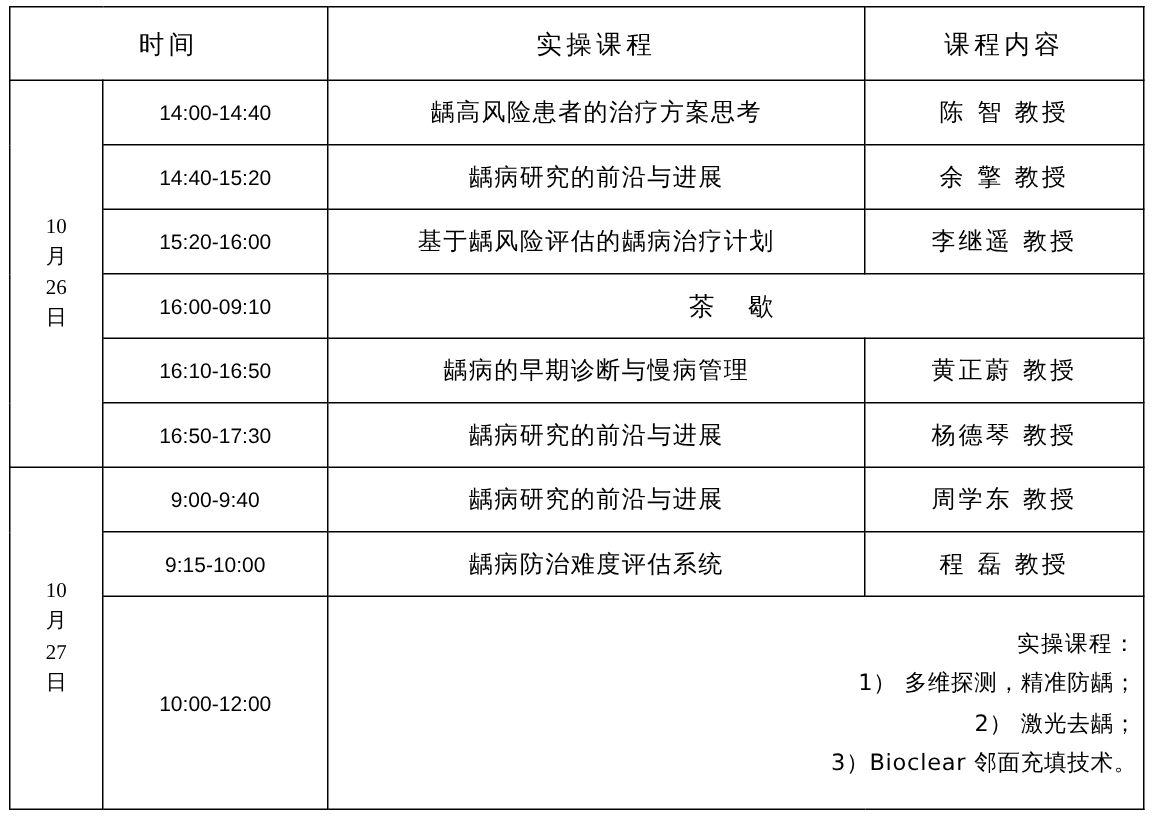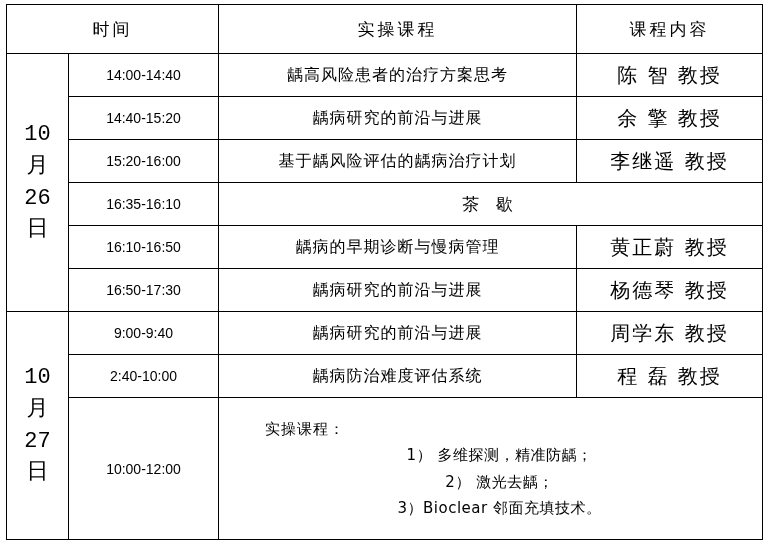--- a/index.html
+++ b/index.html
@@ -39,62 +39,62 @@
   col.c-topic { width: 358px; }
   col.c-spk   { width: 186px; }
 
   .hdr {
     font-size: 17px;
     letter-spacing: 3px;
     font-family: "DejaVu Sans", "Liberation Sans", sans-serif;
     height: 44px;
   }
   .daycell {
-    font-size: 22px;
+    font-size: 14px;
     line-height: 1.45;
-    font-family: Liberation Mono, monospace;
+    font-family: Liberation Serif, serif;
     white-space: pre-line;
   }
   .time {
     font-size: 14px;
     font-family: Liberation Sans, sans-serif;
     letter-spacing: 0px;
   }
   .topic {
     font-size: 16px;
     letter-spacing: 1px;
     font-family: "DejaVu Sans", "Liberation Sans", sans-serif;
   }
   .speaker {
-    font-size: 20px;
+    font-size: 16px;
     letter-spacing: 2px;
     font-family: "DejaVu Sans", "Liberation Sans", sans-serif;
   }
   .break {
     font-size: 17px;
     letter-spacing: 6px;
-    font-family: Liberation Sans, sans-serif;
+    font-family: Liberation Mono, monospace;
   }
   .row-normal { height: 43px; }
   .practical {
     text-align: left;
     font-size: 15px;
     line-height: 1.75;
     font-family: "DejaVu Sans", "Liberation Sans", sans-serif;
     padding-left: 70px;
   }
   .practical .ptitle {
     display: block;
-    text-align: left;
+    text-align: right;
     padding-left: 42px;
     letter-spacing: 1px;
   }
   .practical .pitem {
     display: block;
-    text-align: center;
+    text-align: right;
     padding-left: 18px;
     letter-spacing: 0.5px;
   }
 </style>
 </head>
 <body>
 
 <div class="sheet">
   <table class="schedule">
     <colgroup>
@@ -123,21 +123,21 @@
         <td class="time">14:40-15:20</td>
         <td class="topic">龋病研究的前沿与进展</td>
         <td class="speaker">余 擎 教授</td>
       </tr>
       <tr class="row-normal">
         <td class="time">15:20-16:00</td>
         <td class="topic">基于龋风险评估的龋病治疗计划</td>
         <td class="speaker">李继遥 教授</td>
       </tr>
       <tr class="row-normal">
-        <td class="time">16:35-16:10</td>
+        <td class="time">16:00-09:10</td>
         <td class="break" colspan="2">茶 歇</td>
       </tr>
       <tr class="row-normal">
         <td class="time">16:10-16:50</td>
         <td class="topic">龋病的早期诊断与慢病管理</td>
         <td class="speaker">黄正蔚 教授</td>
       </tr>
       <tr class="row-normal">
         <td class="time">16:50-17:30</td>
         <td class="topic">龋病研究的前沿与进展</td>
@@ -147,21 +147,21 @@
       <tr class="row-normal">
         <td class="daycell" rowspan="3">10
 月
 27
 日</td>
         <td class="time">9:00-9:40</td>
         <td class="topic">龋病研究的前沿与进展</td>
         <td class="speaker">周学东 教授</td>
       </tr>
       <tr class="row-normal">
-        <td class="time">2:40-10:00</td>
+        <td class="time">9:15-10:00</td>
         <td class="topic">龋病防治难度评估系统</td>
         <td class="speaker">程 磊 教授</td>
       </tr>
       <tr>
         <td class="time">10:00-12:00</td>
         <td class="practical" colspan="2">
           <span class="ptitle">实操课程：</span>
           <span class="pitem">1） 多维探测，精准防龋；</span>
           <span class="pitem">2） 激光去龋；</span>
           <span class="pitem">3）Bioclear 邻面充填技术。</span>

